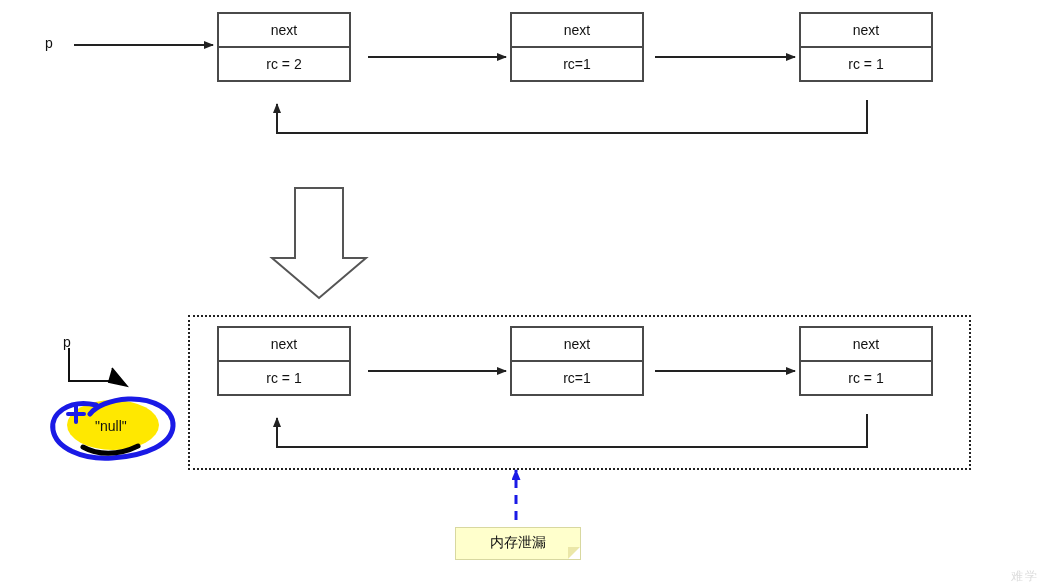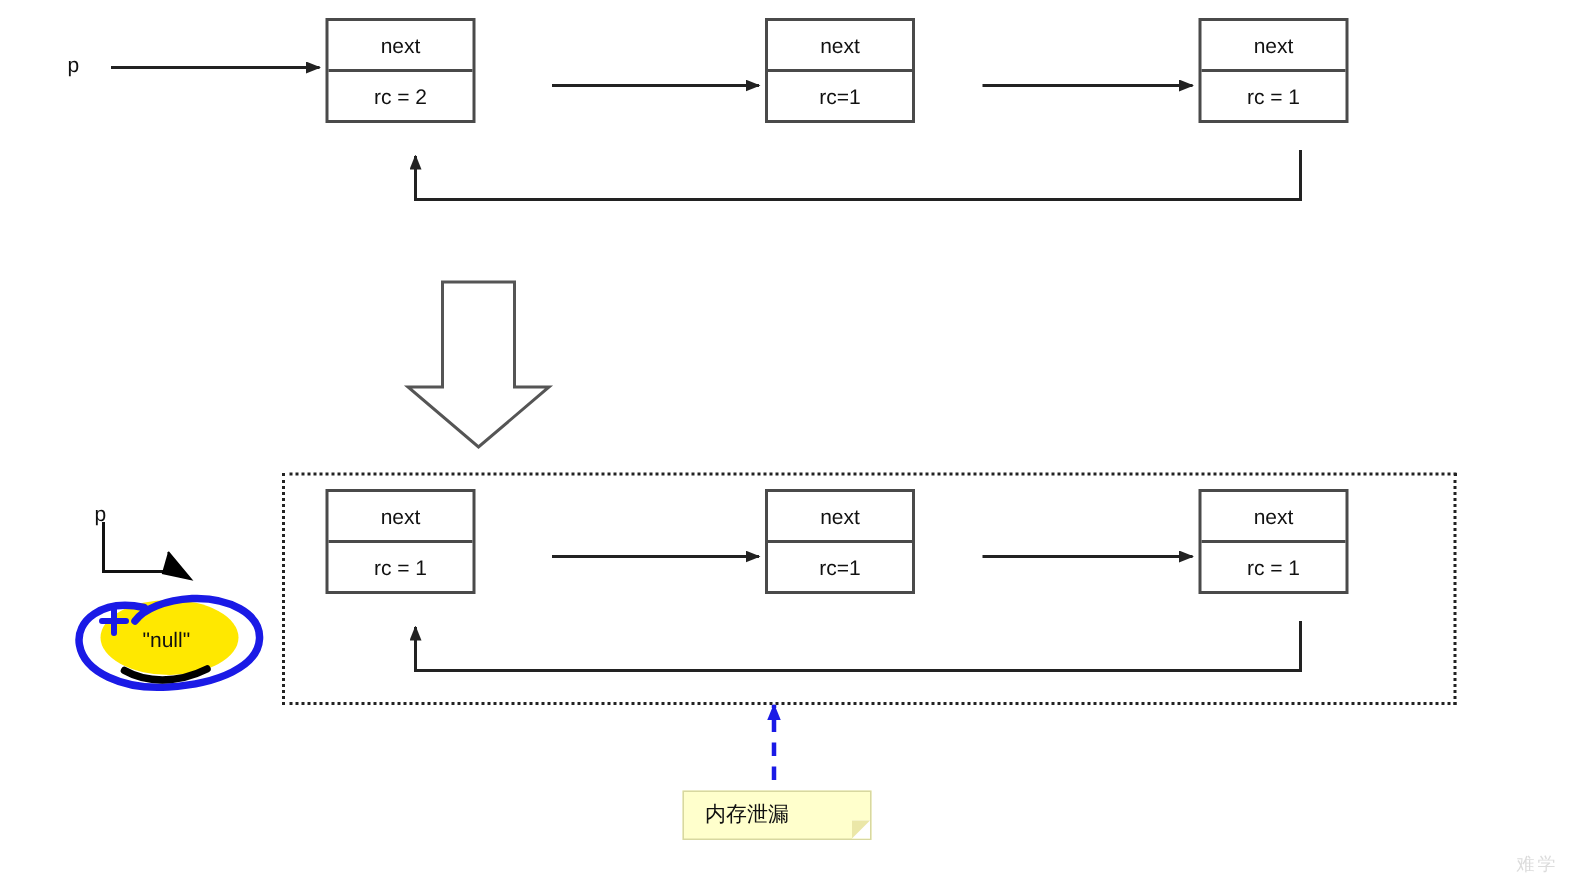--- a/index.html
+++ b/index.html
@@ -10,21 +10,21 @@
   #stage {
     position: relative;
     width: 1049px;
     height: 587px;
     background: #ffffff;
     font-family: "Liberation Sans", sans-serif;
     overflow: hidden;
   }
   .node {
     position: absolute;
-    width: 100px;
+    width: 134px;
     border: 2px solid #4a4a4a;
     background: #ffffff;
     box-sizing: border-box;
   }
   .node .cell {
     height: 32px;
     line-height: 32px;
     text-align: center;
     font-size: 14px;
     color: #111111;
@@ -49,20 +49,21 @@
     width: 1049px;
     height: 587px;
     pointer-events: none;
   }
   .note {
     position: absolute;
     background: #ffffcc;
     border: 1px solid #d8d8a0;
     font-size: 14px;
     color: #111111;
+    text-align: center;
     padding: 6px 14px 7px 14px;
     box-sizing: border-box;
   }
   .note .fold {
     position: absolute;
     right: 0;
     bottom: 0;
     width: 0;
     height: 0;
     border-left: 12px solid #ebe7a8;

